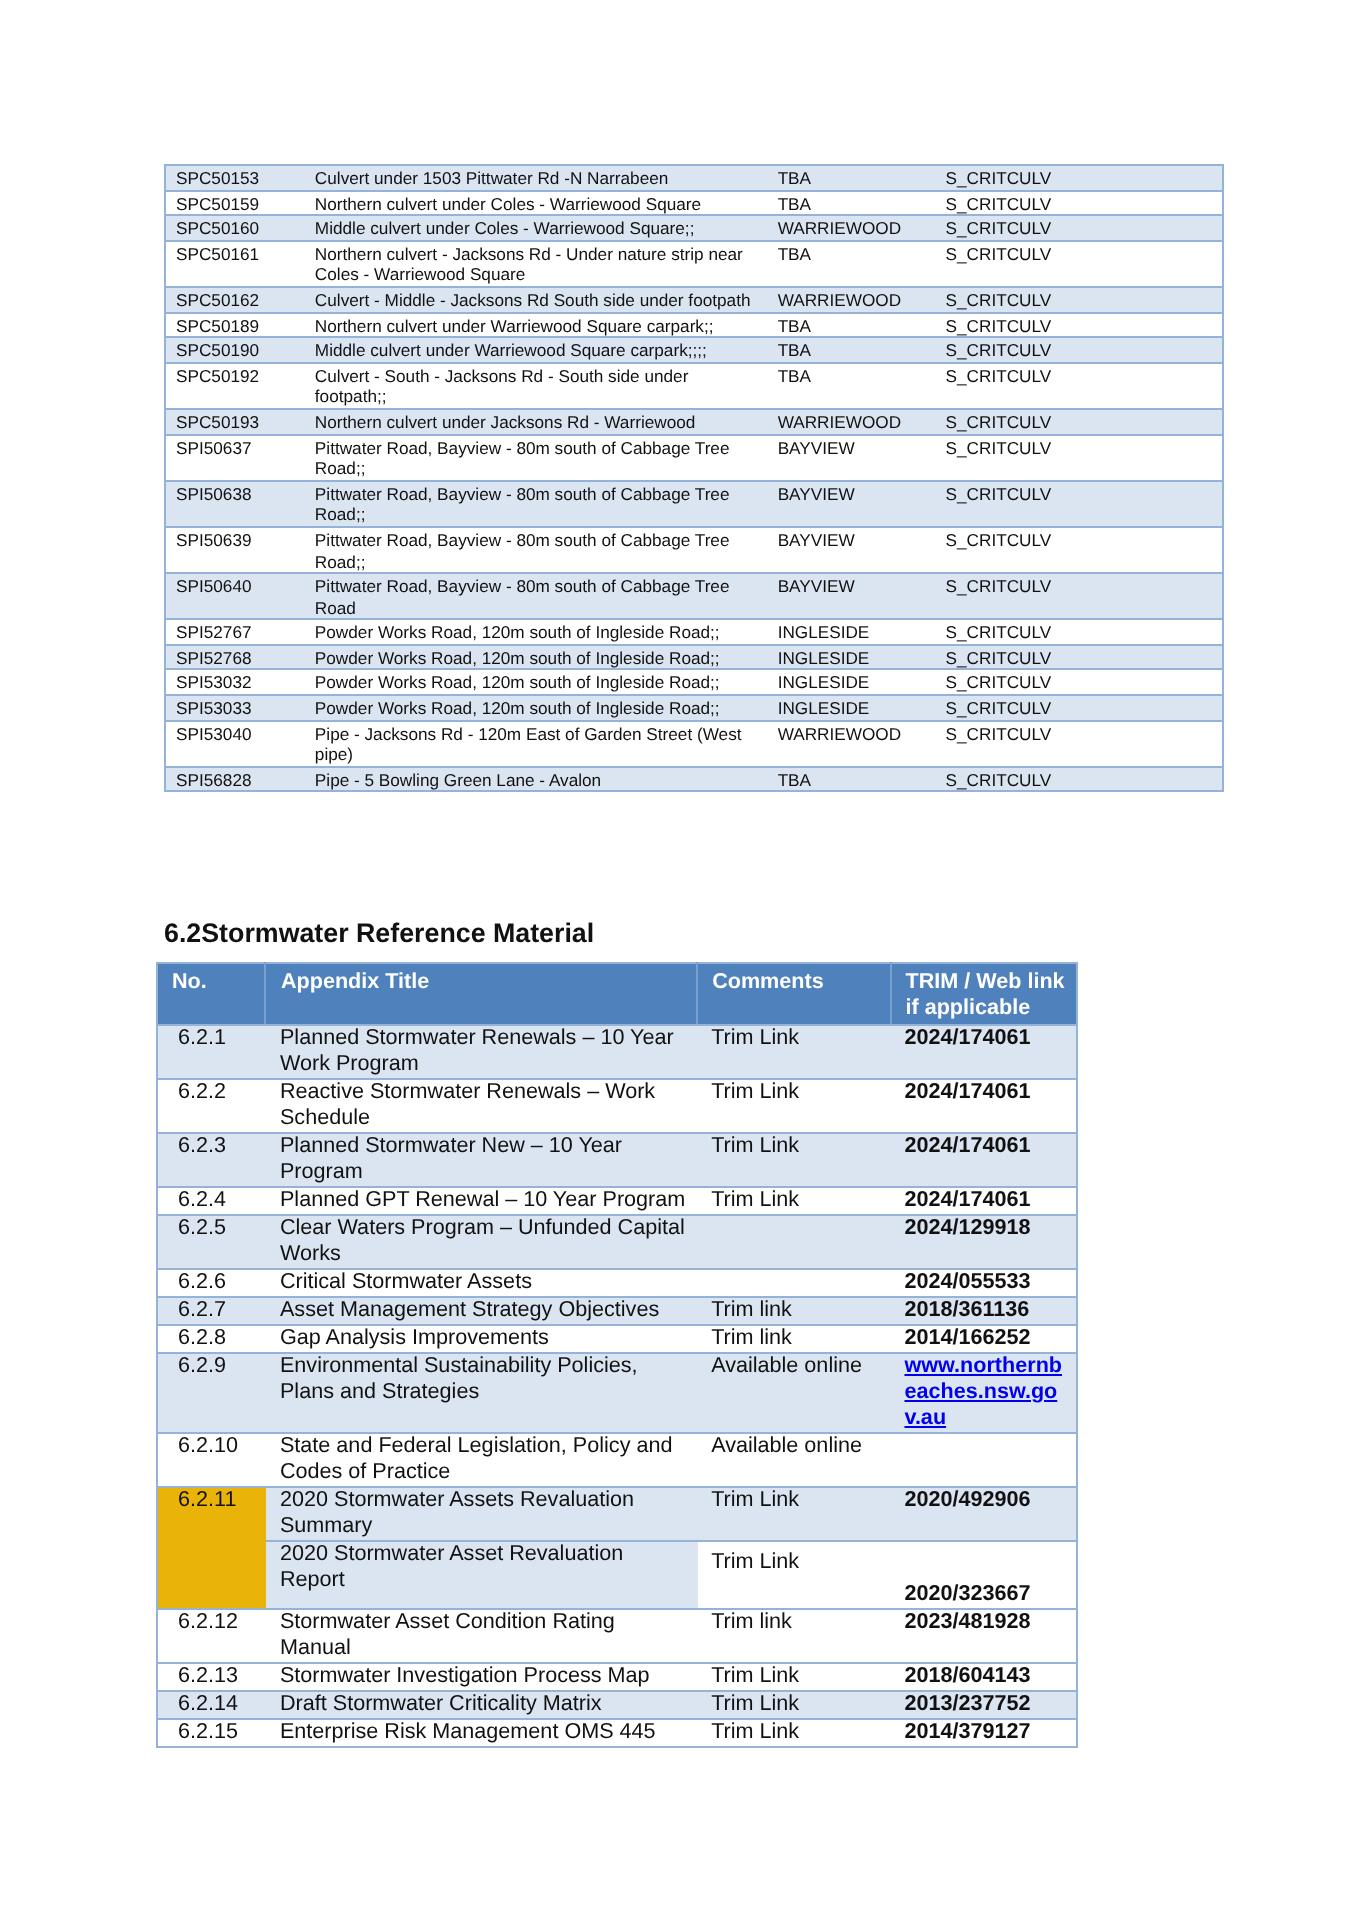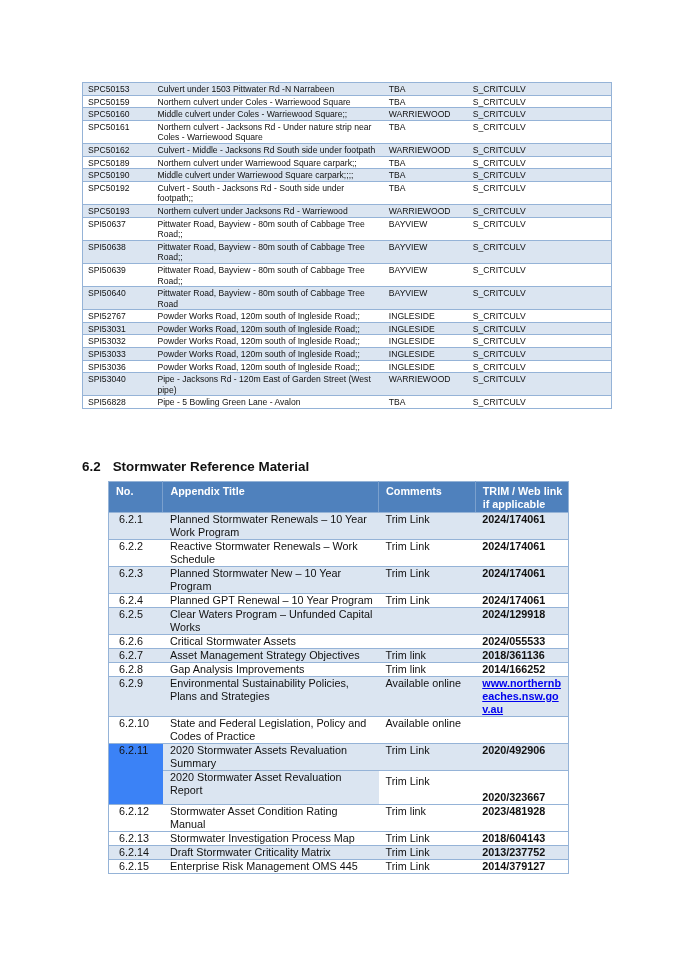--- a/index.html
+++ b/index.html
@@ -17,42 +17,42 @@
     .t1 tr:nth-child(even) td { background: #ffffff; }
     .t1 td.c-id { width: 70px; }
     .t1 td.c-desc { width: 232px; }
     .t1 td.c-loc { width: 84px; }
     .t1 td.c-type { width: 144px; }
 
     
     .h2 {
       position: absolute; left: 82px; top: 459px;
       font-size: 13.4px; font-weight: bold; color: #111;
-      display: flex; gap: 12px;
+      display: flex; 
     }
 
     
     .t2 {
-      position: absolute; left: 108px; top: 481px; width: 461px;
+      position: absolute; left: 78px; top: 481px; width: 461px;
       border-collapse: collapse; font-size: 10.8px; line-height: 13px;
       border: 1px solid #95b3d7;
     }
     .t2 td, .t2 th { vertical-align: top; text-align: left; padding: 0 4px 0 7px; border-top: 1px solid #95b3d7; border-bottom: 1px solid #95b3d7; }
     .t2 th { background: #4f81bd; color: #ffffff; font-weight: bold; padding-top: 3px; padding-bottom: 1px; border-right: 1px solid #7ba0cd; }
     .t2 th:last-child { border-right: none; }
     .t2 td.no { font-weight: normal; width: 57px; padding-left: 10px; }
     .t2 td.title { width: 250px; margin-left: 22px; }
     .t2 td.comm { width: 104px; }
     .t2 td.trim { width: 98px; font-weight: bold; }
     .t2 tr.shade td { background: #dbe5f1; }
     .t2 tr.plain td { background: #ffffff; }
     .t2 td.link a { color: #0000ee; text-decoration: underline; font-weight: bold; word-break: break-all; margin-top: 20px; }
     .t2 tr.sub td.title { background: #dbe5f1; }
     .t2 tr.sub td.comm, .t2 tr.sub td.trim { background: #ffffff; }
-    .t2 td.no.merged { background: #3b82f6; }
+    .t2 td.no.merged { background: #eab308; }
   </style>
 </head>
 <body>
 
 <table class="t1">
   <tbody id="t1-body">
       <tr>
         <td class="c-id">SPC50153</td>
         <td class="c-desc">Culvert under 1503 Pittwater Rd -N Narrabeen</td>
         <td class="c-loc">TBA</td>
@@ -130,39 +130,33 @@
         <td class="c-loc">BAYVIEW</td>
         <td class="c-type">S_CRITCULV</td>
       </tr>
       <tr>
         <td class="c-id">SPI52767</td>
         <td class="c-desc">Powder Works Road, 120m south of Ingleside Road;;</td>
         <td class="c-loc">INGLESIDE</td>
         <td class="c-type">S_CRITCULV</td>
       </tr>
       <tr>
-        <td class="c-id">SPI53031</td>
+        <td class="c-id">SPI52768</td>
         <td class="c-desc">Powder Works Road, 120m south of Ingleside Road;;</td>
         <td class="c-loc">INGLESIDE</td>
         <td class="c-type">S_CRITCULV</td>
       </tr>
       <tr>
         <td class="c-id">SPI53032</td>
         <td class="c-desc">Powder Works Road, 120m south of Ingleside Road;;</td>
         <td class="c-loc">INGLESIDE</td>
         <td class="c-type">S_CRITCULV</td>
       </tr>
       <tr>
         <td class="c-id">SPI53033</td>
-        <td class="c-desc">Powder Works Road, 120m south of Ingleside Road;;</td>
-        <td class="c-loc">INGLESIDE</td>
-        <td class="c-type">S_CRITCULV</td>
-      </tr>
-      <tr>
-        <td class="c-id">SPI53036</td>
         <td class="c-desc">Powder Works Road, 120m south of Ingleside Road;;</td>
         <td class="c-loc">INGLESIDE</td>
         <td class="c-type">S_CRITCULV</td>
       </tr>
       <tr>
         <td class="c-id">SPI53040</td>
         <td class="c-desc">Pipe - Jacksons Rd - 120m East of Garden Street (West pipe)</td>
         <td class="c-loc">WARRIEWOOD</td>
         <td class="c-type">S_CRITCULV</td>
       </tr>

